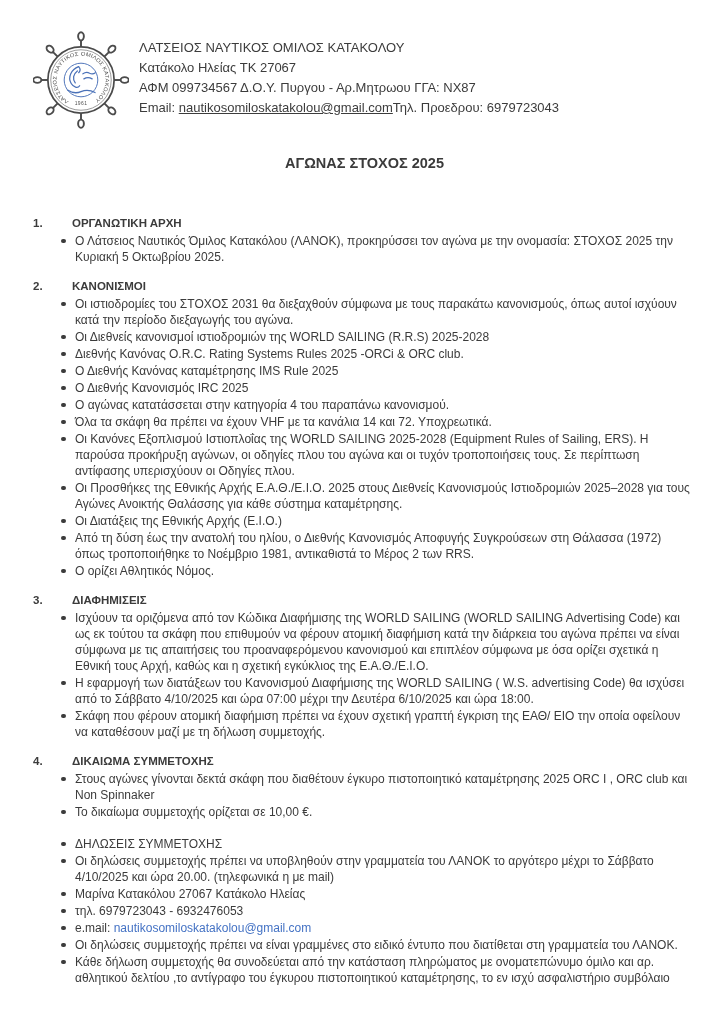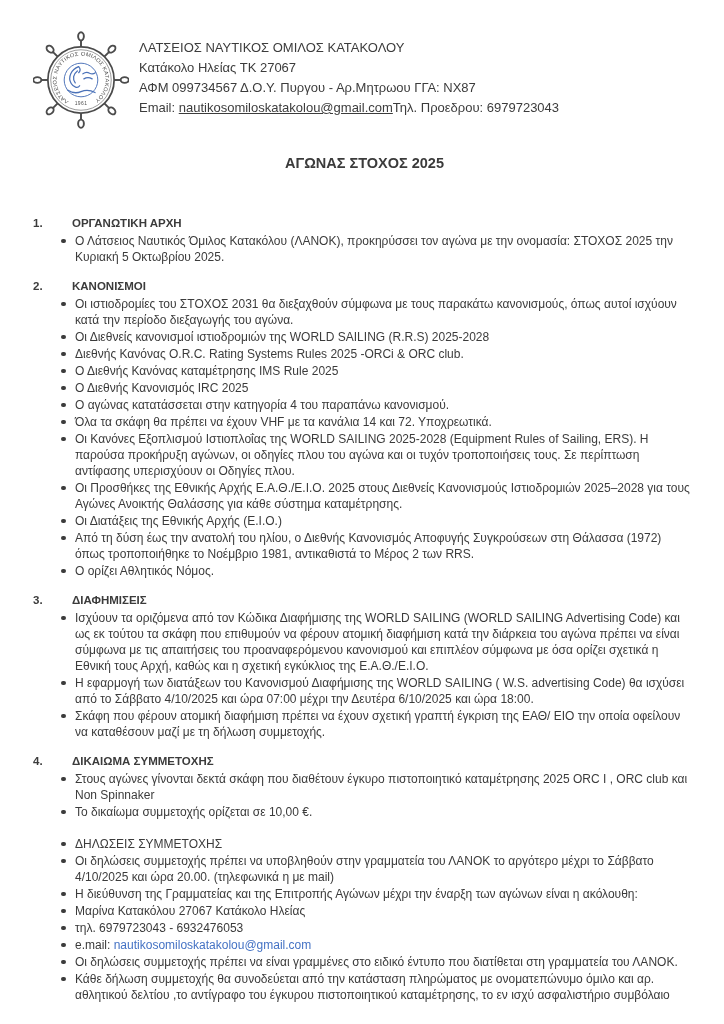--- a/index.html
+++ b/index.html
@@ -177,21 +177,20 @@
   <section class="section">
     <div class="sec-head">
       <span class="sec-num">4.</span>
       <span class="sec-title">ΔΙΚΑΙΩΜΑ ΣΥΜΜΕΤΟΧΗΣ</span>
     </div>
     <ul class="bullets">
           <li>Στους αγώνες γίνονται δεκτά σκάφη που διαθέτουν έγκυρο πιστοποιητικό καταμέτρησης 2025 ORC I , ORC club και Non Spinnaker</li>
           <li>Το δικαίωμα συμμετοχής ορίζεται σε 10,00 €.</li>
           <li class="gap-before">ΔΗΛΩΣΕΙΣ ΣΥΜΜΕΤΟΧΗΣ</li>
           <li>Οι δηλώσεις συμμετοχής πρέπει να υποβληθούν στην γραμματεία του ΛΑΝΟΚ το αργότερο  μέχρι το Σάββατο 4/10/2025  και ώρα 20.00. (τηλεφωνικά η με mail)</li>
-          <li>Η διεύθυνση της Γραμματείας και της Επιτροπής Αγώνων μέχρι την έναρξη των αγώνων είναι η ακόλουθη:</li>
           <li>Μαρίνα Κατακόλου 27067 Κατάκολο Ηλείας</li>
           <li>τηλ. 6979723043 - 6932476053</li>
           <li><span>e.mail: </span><a class="link">nautikosomiloskatakolou@gmail.com</a></li>
           <li>Οι δηλώσεις συμμετοχής πρέπει να είναι γραμμένες στο ειδικό έντυπο που διατίθεται στη γραμματεία του ΛΑΝΟΚ.</li>
           <li>Κάθε δήλωση συμμετοχής θα συνοδεύεται από την κατάσταση πληρώματος με ονοματεπώνυμο όμιλο και αρ. αθλητικού δελτίου ,το αντίγραφο του έγκυρου πιστοποιητικού καταμέτρησης, το εν ισχύ ασφαλιστήριο συμβόλαιο</li>
         </ul>
   </section>
 </div>
 
 </div>

